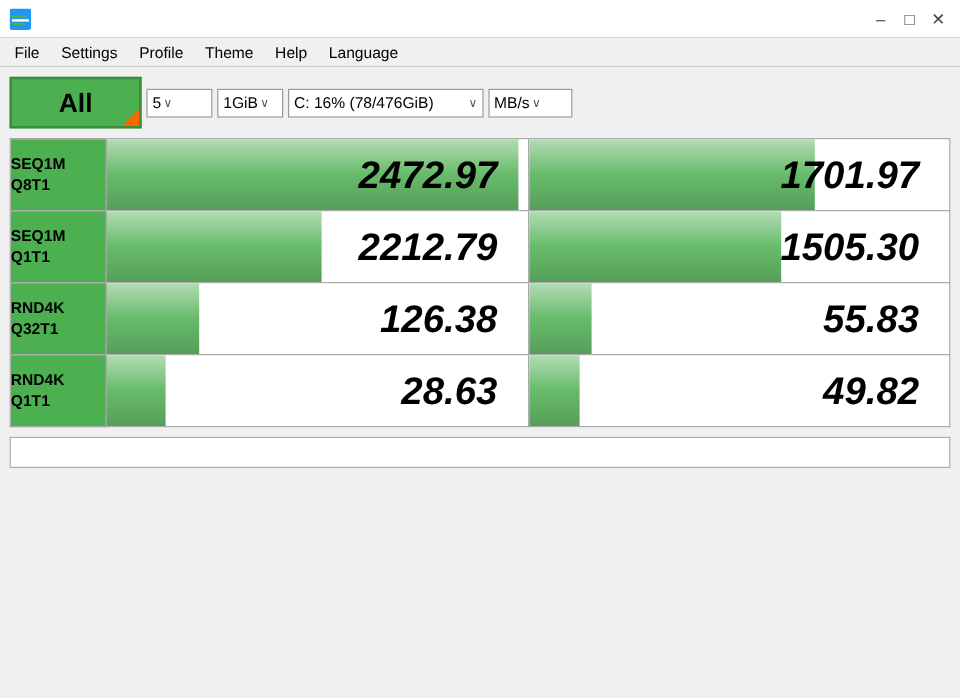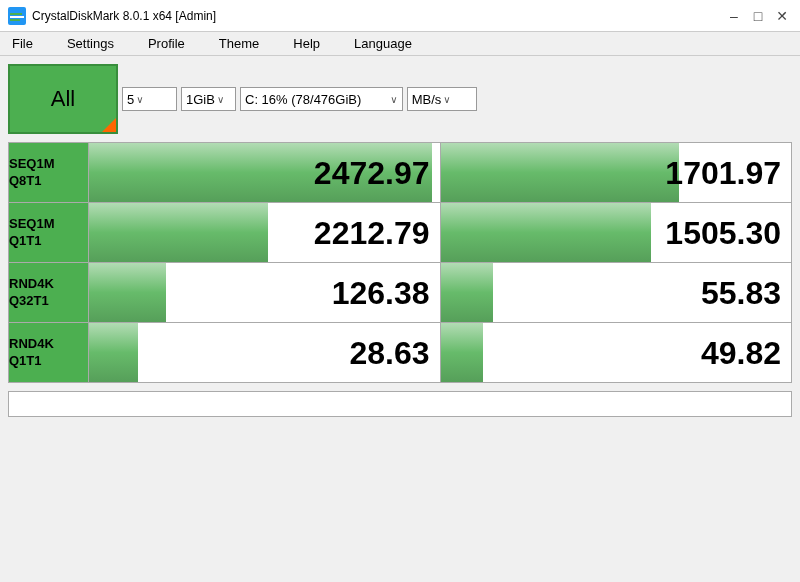--- a/index.html
+++ b/index.html
@@ -57,21 +57,21 @@
     }
 
     
     .menu-bar {
       background: #f0f0f0;
       display: flex;
       align-items: center;
       padding: 2px 4px;
       height: 24px;
       border-bottom: 1px solid #ccc;
-      gap: 18px;
+      gap: 2px;
     }
     .menu-item {
       padding: 2px 8px;
       font-size: 13px;
       cursor: pointer;
       color: #000;
     }
 
     
     .main-content {
@@ -85,24 +85,24 @@
     
     .controls-row {
       display: flex;
       align-items: center;
       gap: 4px;
       margin-bottom: 4px;
     }
     .all-btn {
       background: #4caf50;
       color: #000;
-      font-weight: normal;
+      font-weight: bold;
       font-size: 22px;
       width: 110px;
-      height: 70px;
+      height: 43px;
       border: 2px solid #388e3c;
       cursor: pointer;
       display: flex;
       align-items: center;
       justify-content: center;
       position: relative;
       flex-shrink: 0;
     }
     .all-btn::after {
       content: '';
@@ -176,28 +176,29 @@
     .bar-fill {
       position: absolute;
       left: 0;
       top: 0;
       bottom: 0;
       background: linear-gradient(to bottom, #a5d6a7, #4caf50, #388e3c);
       opacity: 0.85;
     }
     .value-text {
       position: absolute;
-      right: 10px;
+      right: 25px;
       top: 50%;
       transform: translateY(-50%);
       font-size: 32px;
       font-weight: bold;
       color: #000;
       white-space: nowrap;
       z-index: 2;
+      font-style: italic;
     }
 
     
     .status-bar {
       margin-top: 4px;
       background: white;
       border: 1px solid #aaa;
       height: 26px;
       padding: 4px 6px;
       font-size: 12px;
@@ -211,21 +212,20 @@
   <div class="title-left">
     <div class="app-icon">
 
       <svg width="18" height="18" viewBox="0 0 18 18">
         <rect x="0" y="0" width="18" height="18" fill="#2196f3" rx="2"></rect>
         <rect x="2" y="9" width="14" height="2" fill="white"></rect>
         <rect x="2" y="12" width="10" height="2" fill="#4caf50"></rect>
         <rect x="2" y="6" width="12" height="2" fill="#4caf50"></rect>
       </svg>
     </div>
-    <span class="title-text">CrystalDiskMark 8.0.1 x64 [Admin]</span>
   </div>
   <div class="title-controls">
     <button class="title-btn">–</button>
     <button class="title-btn">□</button>
     <button class="title-btn close">✕</button>
   </div>
 </div>
 
 <div class="menu-bar">
 <div class="menu-item">File</div>

